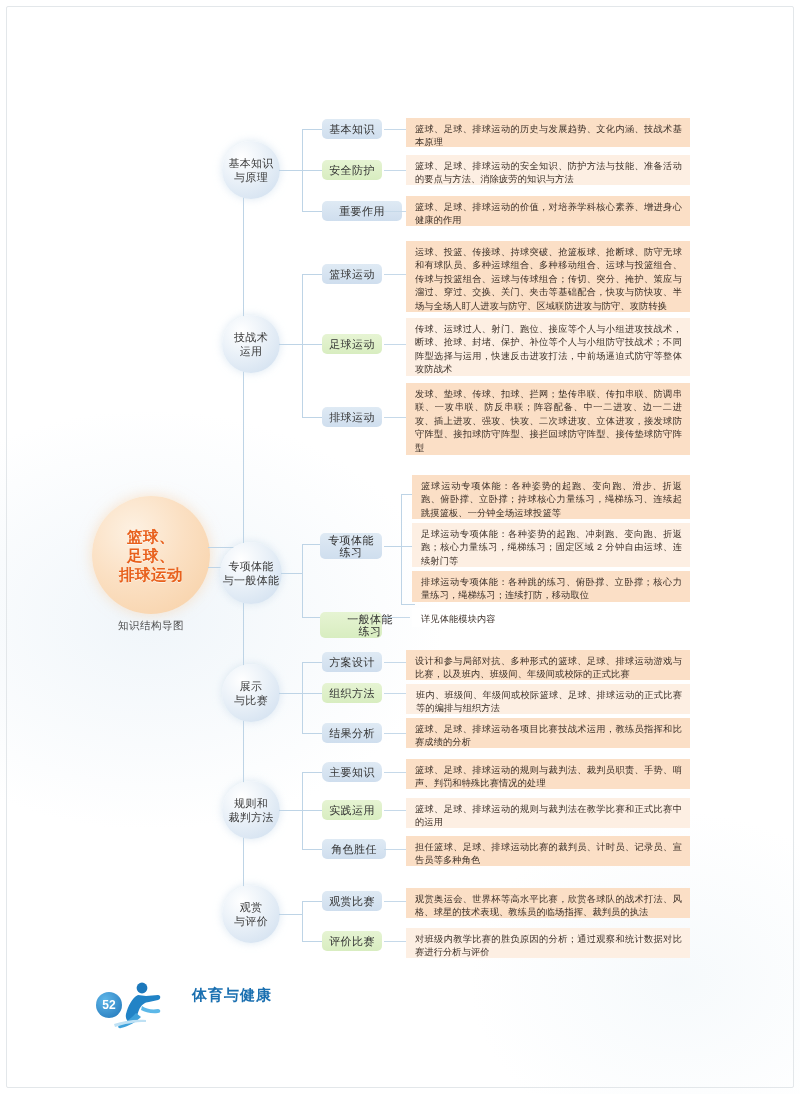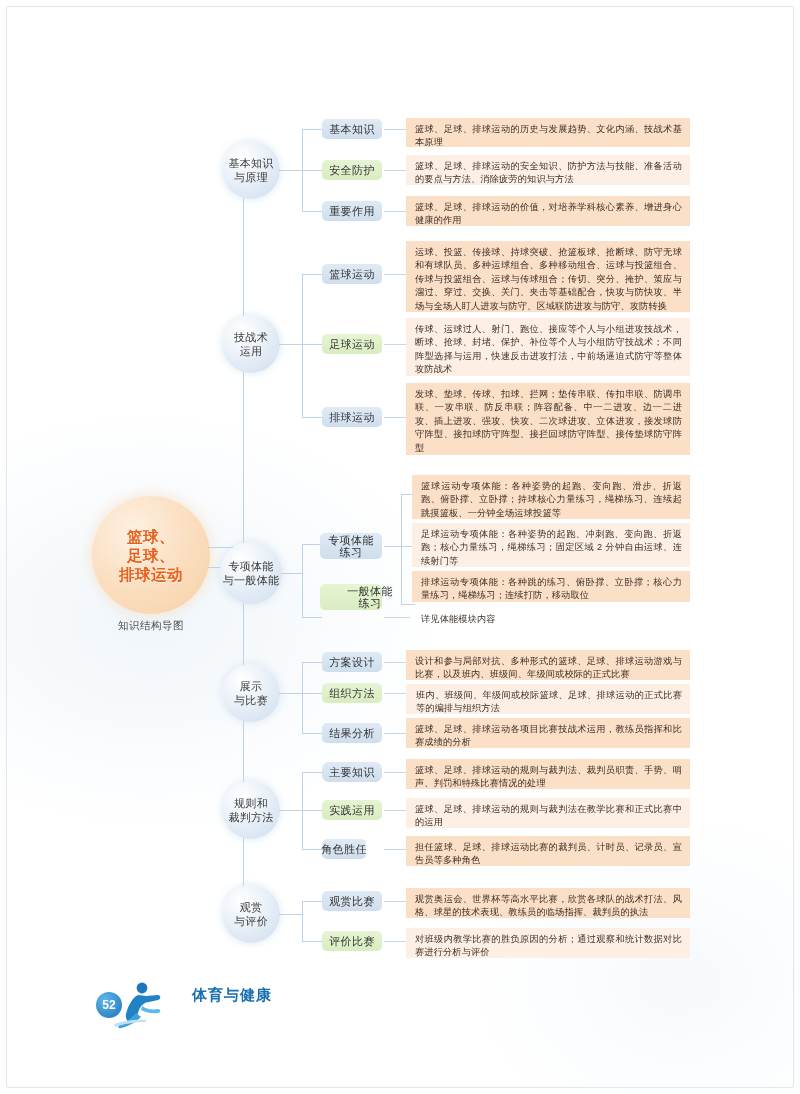--- a/index.html
+++ b/index.html
@@ -125,21 +125,21 @@
   <div class="ln h" style="left:302px;top:211px;width:20px;"></div>
 
   <div class="sub blue" style="left:322px;top:119px;width:60px;">基本知识</div>
   <div class="ln h2" style="left:384px;top:129px;width:22px;"></div>
   <div class="panel dark" style="left:406px;top:118px;width:284px;height:29px;">篮球、足球、排球运动的历史与发展趋势、文化内涵、技战术基本原理</div>
 
   <div class="sub green" style="left:322px;top:160px;width:60px;">安全防护</div>
   <div class="ln h2" style="left:384px;top:170px;width:22px;"></div>
   <div class="panel light" style="left:406px;top:155px;width:284px;height:30px;">篮球、足球、排球运动的安全知识、防护方法与技能、准备活动的要点与方法、消除疲劳的知识与方法</div>
 
-  <div class="sub blue" style="left:322px;top:201px;width:60px;">重要作用</div>
+  <div class="sub blue" style="left:322px;top:201px;width:80px;">重要作用</div>
   <div class="ln h2" style="left:384px;top:211px;width:22px;"></div>
   <div class="panel dark" style="left:406px;top:196px;width:284px;height:30px;">篮球、足球、排球运动的价值，对培养学科核心素养、增进身心健康的作用</div>
 
   <div class="branch" style="left:222px;top:315px;width:58px;height:58px;">
     <div class="bt">
       <div>技战术</div>
       <div>运用</div>
     </div>
   </div>
   <div class="ln h" style="left:279px;top:344px;width:24px;"></div>
@@ -178,21 +178,21 @@
   <div class="ln h" style="left:384px;top:546px;width:18px;"></div>
   <div class="ln v" style="left:401px;top:494px;height:110px;"></div>
   <div class="ln h" style="left:401px;top:494px;width:14px;"></div>
   <div class="ln h" style="left:401px;top:546px;width:14px;"></div>
   <div class="ln h" style="left:401px;top:604px;width:14px;"></div>
 
   <div class="panel dark" style="left:412px;top:475px;width:278px;height:44px;">篮球运动专项体能：各种姿势的起跑、变向跑、滑步、折返跑、俯卧撑、立卧撑；持球核心力量练习，绳梯练习、连续起跳摸篮板、一分钟全场运球投篮等</div>
   <div class="panel light" style="left:412px;top:523px;width:278px;height:44px;">足球运动专项体能：各种姿势的起跑、冲刺跑、变向跑、折返跑；核心力量练习，绳梯练习；固定区域 2 分钟自由运球、连续射门等</div>
   <div class="panel dark" style="left:412px;top:571px;width:278px;height:31px;">排球运动专项体能：各种跳的练习、俯卧撑、立卧撑；核心力量练习，绳梯练习；连续打防，移动取位</div>
 
-  <div class="sub green" style="left:320px;top:584px;width:62px;height:26px;flex-direction:column;line-height:12.5px;padding-left:46px;">
+  <div class="sub green" style="left:320px;top:612px;width:62px;height:26px;flex-direction:column;line-height:12.5px;padding-left:46px;">
     <span>一般体能</span>
     <span>练习</span>
   </div>
   <div class="ln h2" style="left:384px;top:617px;width:26px;"></div>
   <div class="panel plain" style="left:412px;top:608px;width:278px;height:19px;">详见体能模块内容</div>
 
   <div class="branch" style="left:222px;top:664px;width:58px;height:58px;">
     <div class="bt">
       <div>展示</div>
       <div>与比赛</div>
@@ -229,21 +229,21 @@
   <div class="ln h" style="left:302px;top:849px;width:20px;"></div>
 
   <div class="sub blue" style="left:322px;top:762px;width:60px;border-radius:7px;">主要知识</div>
   <div class="ln h2" style="left:384px;top:772px;width:22px;"></div>
   <div class="panel dark" style="left:406px;top:759px;width:284px;height:30px;">篮球、足球、排球运动的规则与裁判法、裁判员职责、手势、哨声、判罚和特殊比赛情况的处理</div>
 
   <div class="sub green" style="left:322px;top:800px;width:60px;">实践运用</div>
   <div class="ln h2" style="left:384px;top:810px;width:22px;"></div>
   <div class="panel light" style="left:406px;top:798px;width:284px;height:30px;">篮球、足球、排球运动的规则与裁判法在教学比赛和正式比赛中的运用</div>
 
-  <div class="sub blue" style="left:322px;top:839px;width:44px;">角色胜任</div>
+  <div class="sub blue" style="left:322px;top:839px;width:64px;">角色胜任</div>
   <div class="ln h2" style="left:384px;top:849px;width:22px;"></div>
   <div class="panel dark" style="left:406px;top:836px;width:284px;height:30px;">担任篮球、足球、排球运动比赛的裁判员、计时员、记录员、宣告员等多种角色</div>
 
   <div class="branch" style="left:222px;top:885px;width:58px;height:58px;align-items:center;">
     <div class="bt">
       <div>观赏</div>
       <div>与评价</div>
     </div>
   </div>
   <div class="ln h" style="left:279px;top:914px;width:24px;"></div>

